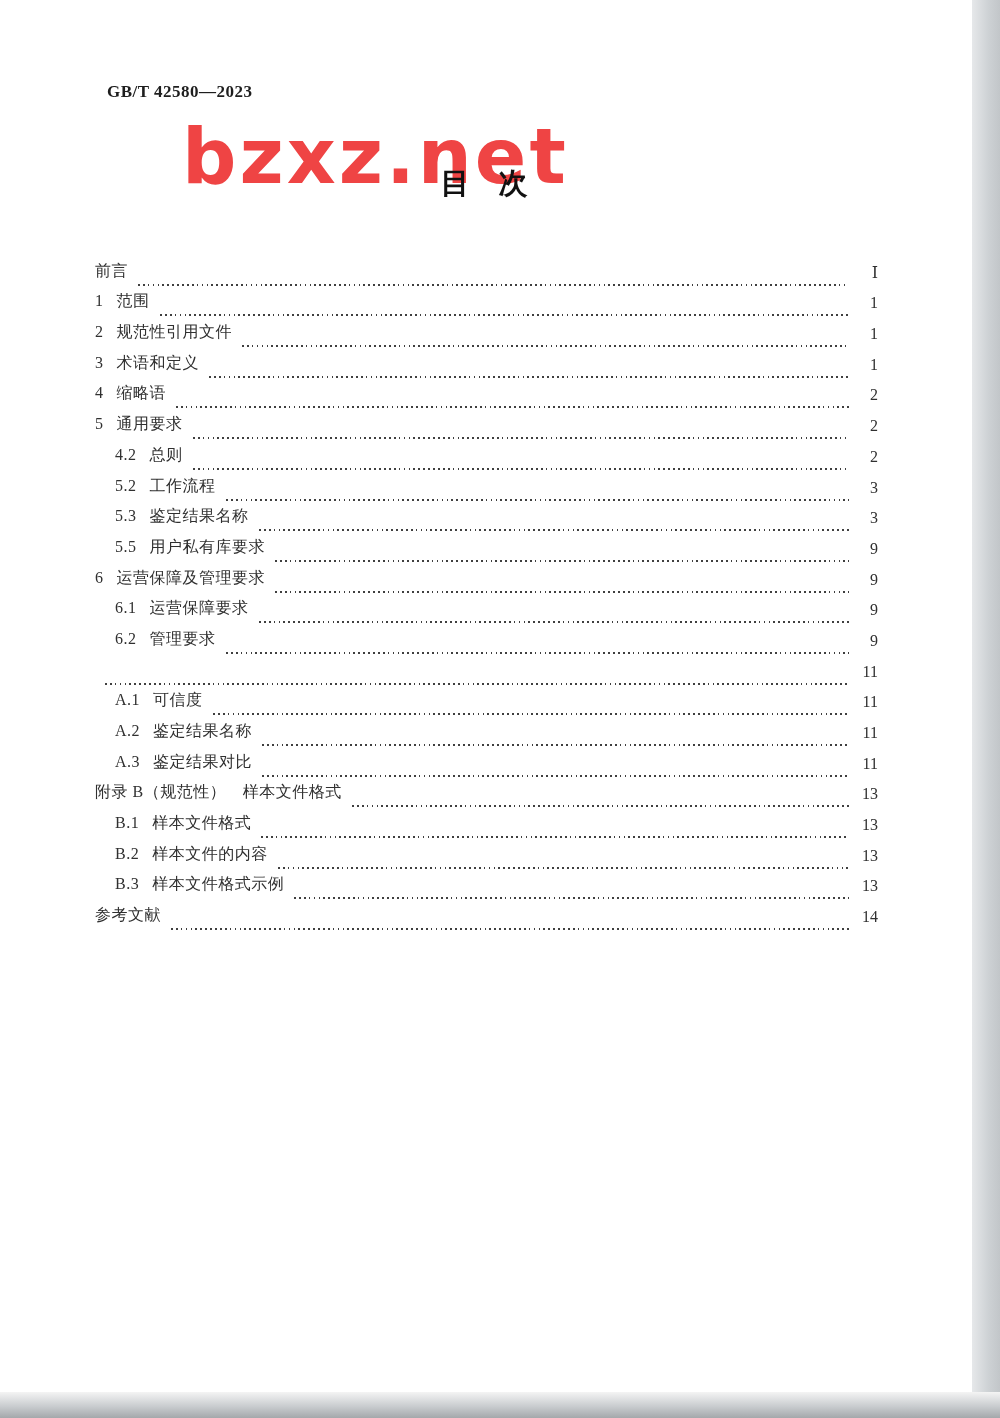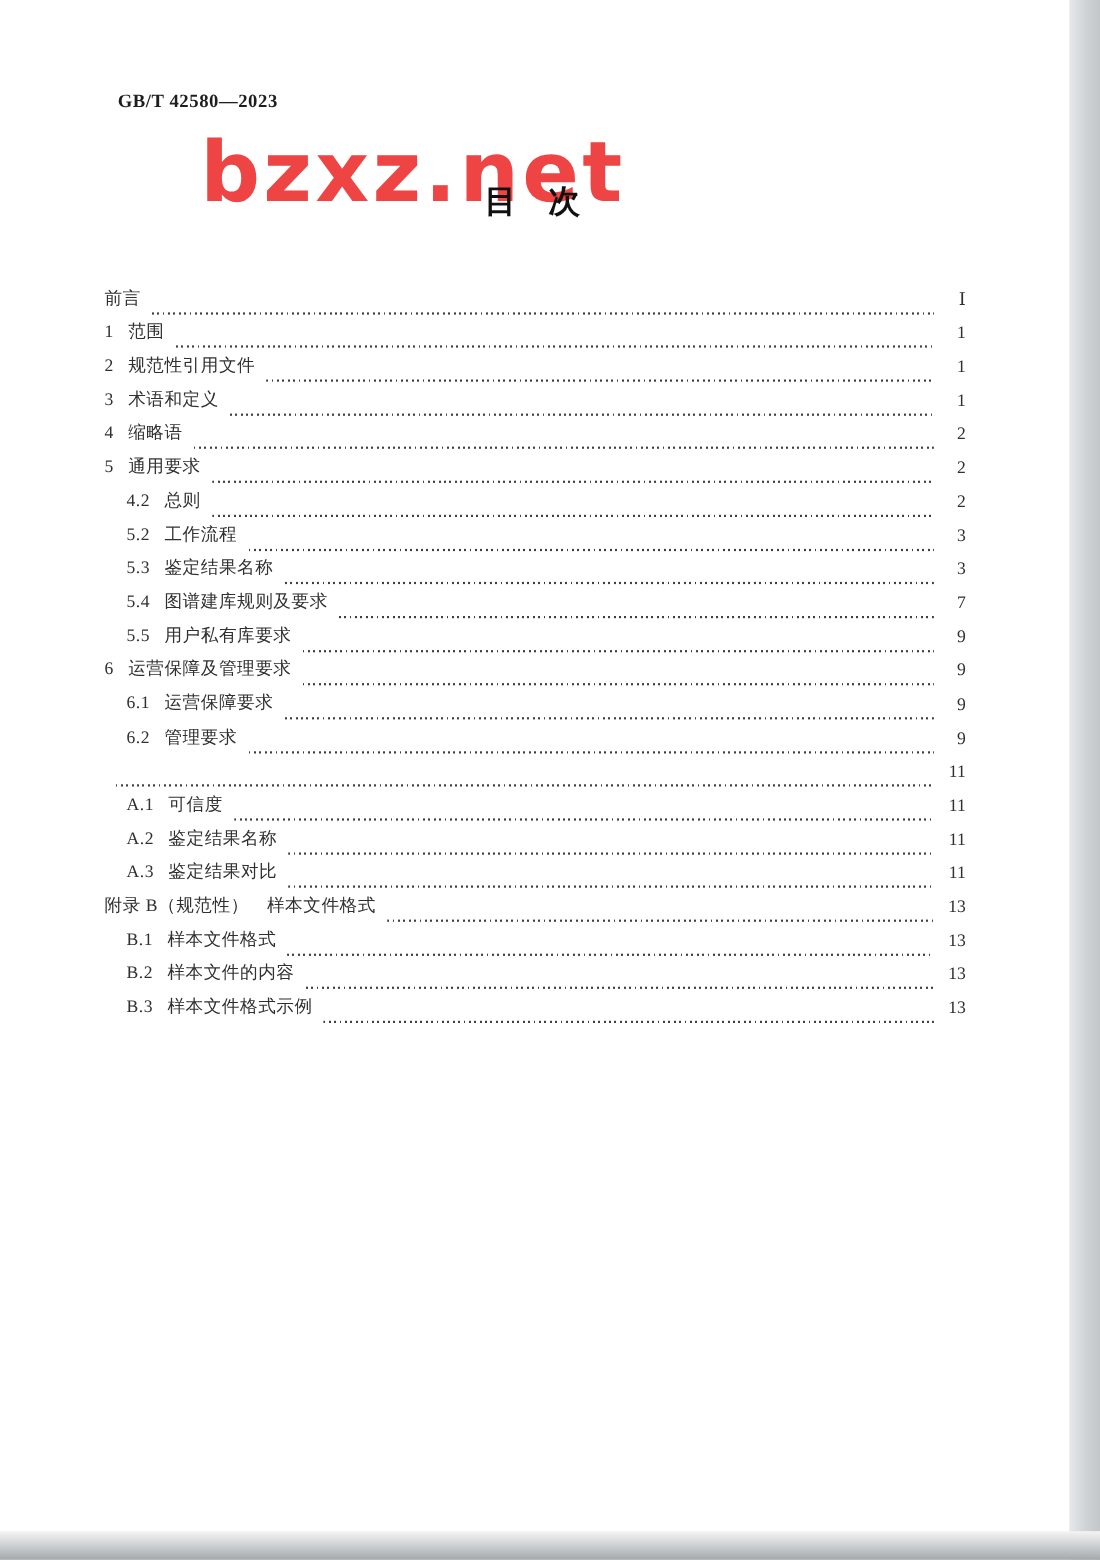--- a/index.html
+++ b/index.html
@@ -147,25 +147,20 @@
         <span class="toc-label"><span class="toc-num">5.2</span><span>工作流程</span></span>
         <span class="leader"></span>
         <span class="toc-page">3</span>
       </div>
       <div class="toc-row indent">
         <span class="toc-label"><span class="toc-num">5.3</span><span>鉴定结果名称</span></span>
         <span class="leader"></span>
         <span class="toc-page">3</span>
       </div>
       <div class="toc-row indent">
-        <span class="toc-label"><span class="toc-num">5.4</span><span>图谱建库规则及要求</span></span>
-        <span class="leader"></span>
-        <span class="toc-page">7</span>
-      </div>
-      <div class="toc-row indent">
         <span class="toc-label"><span class="toc-num">5.5</span><span>用户私有库要求</span></span>
         <span class="leader"></span>
         <span class="toc-page">9</span>
       </div>
       <div class="toc-row">
         <span class="toc-label"><span class="toc-num">6</span><span>运营保障及管理要求</span></span>
         <span class="leader"></span>
         <span class="toc-page">9</span>
       </div>
       <div class="toc-row indent">
@@ -209,17 +204,22 @@
       </div>
       <div class="toc-row indent">
         <span class="toc-label"><span class="toc-num">B.2</span><span>样本文件的内容</span></span>
         <span class="leader"></span>
         <span class="toc-page">13</span>
       </div>
       <div class="toc-row indent">
         <span class="toc-label"><span class="toc-num">B.3</span><span>样本文件格式示例</span></span>
         <span class="leader"></span>
         <span class="toc-page">13</span>
+      </div>
+      <div class="toc-row">
+        <span class="toc-label"><span>参考文献</span></span>
+        <span class="leader"></span>
+        <span class="toc-page">14</span>
       </div>
     </div>
 </div>
 
 <div class="edge-bottom"></div>
 
 </body></html>

